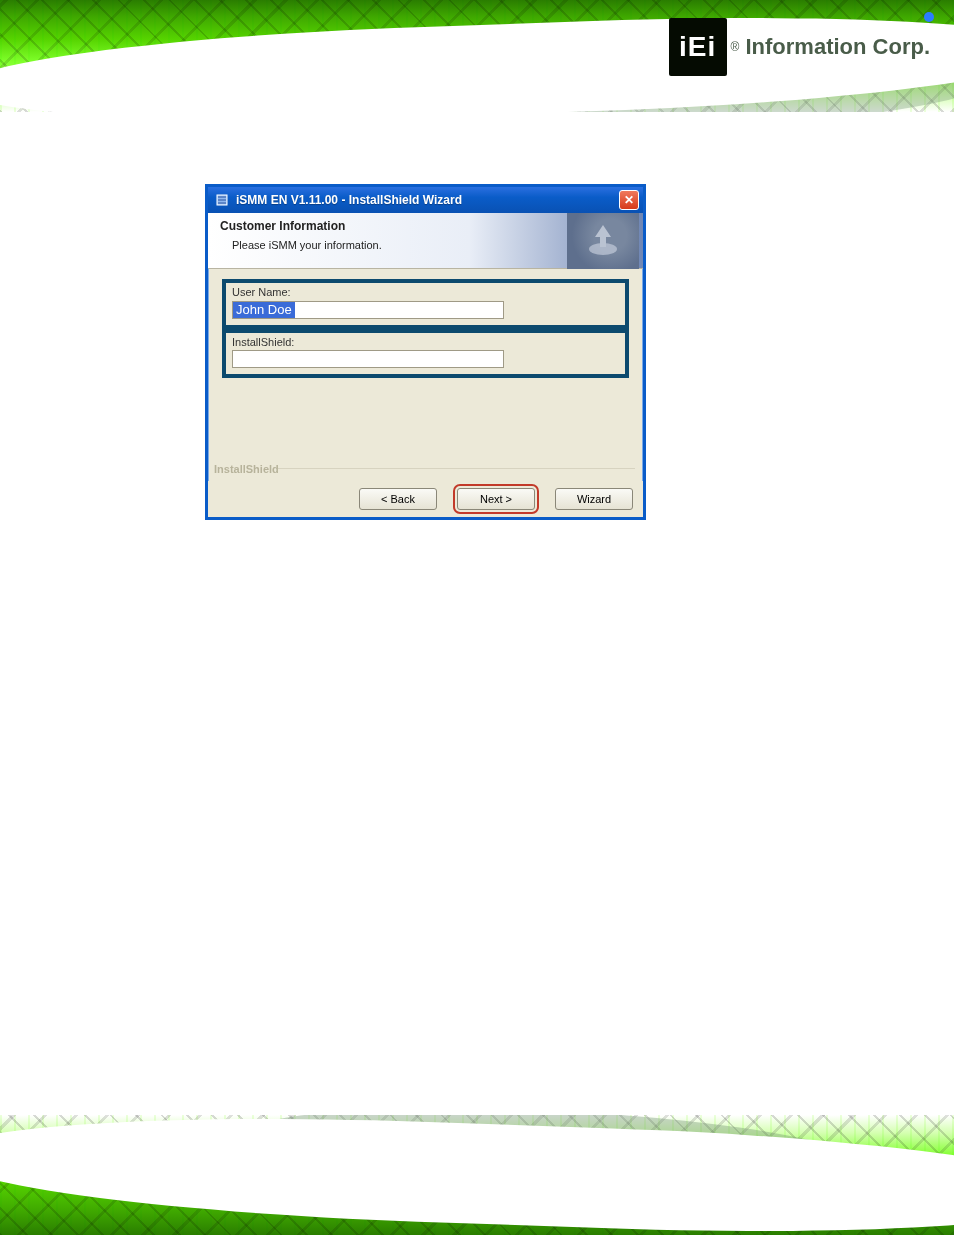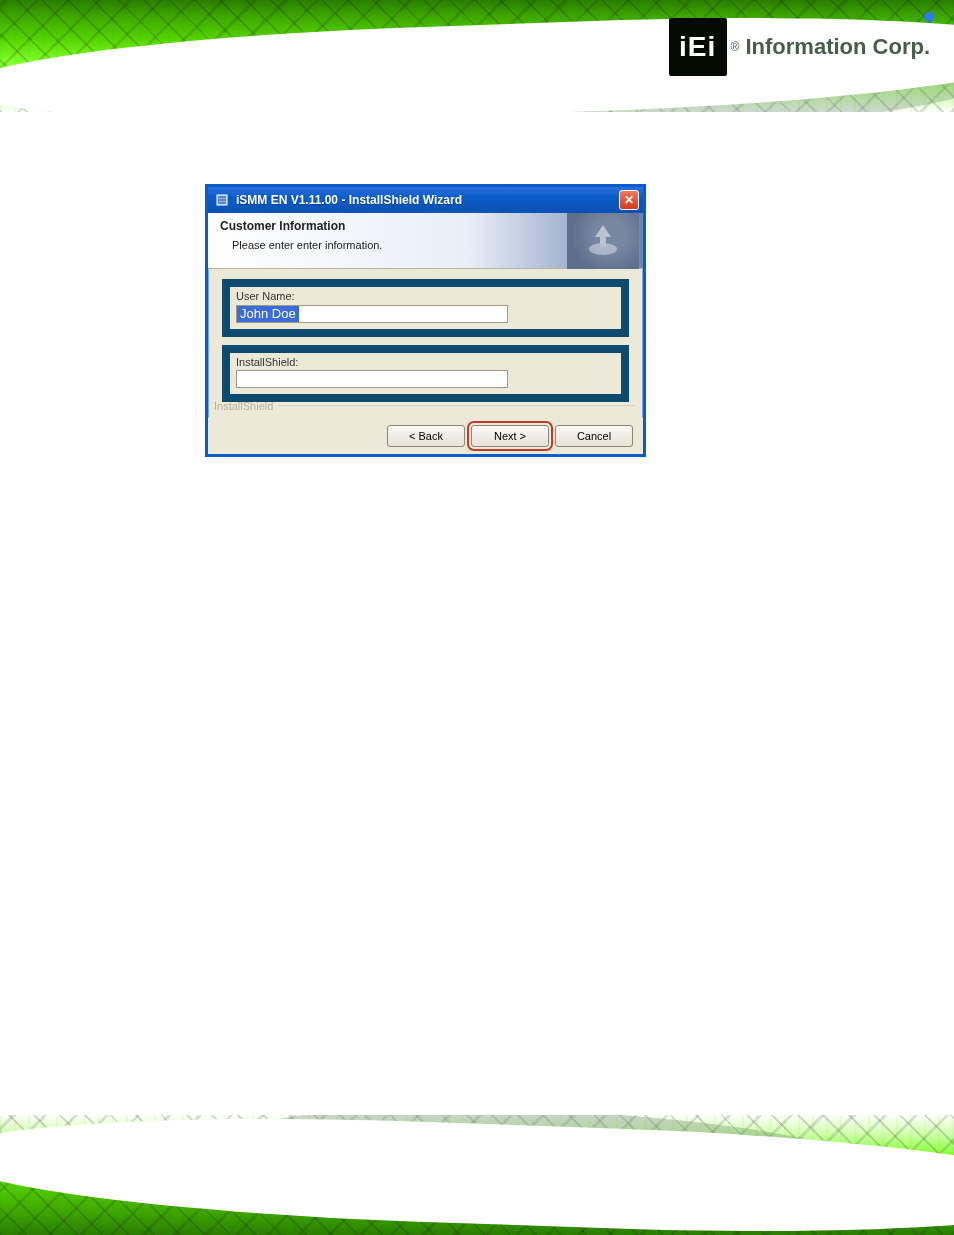--- a/index.html
+++ b/index.html
@@ -71,21 +71,21 @@
       font-weight: 700;
       text-shadow: 0 1px 0 #fff, 1px 0 0 #fff;
     }
     .reg {
       color:#495c49; font-size:12px; vertical-align: top; margin-right:2px;
     }
     
     .installer {
       position: absolute;
       top: 184px; left: 205px;
-      width: 441px; height: 273px;
+      width: 441px; height: 336px;
       border: 3px solid #0a5cc8;
       background: #ece9d8;
       box-shadow: 0 0 0 1px #7aa9e6 inset;
     }
     .titlebar {
       height: 26px;
       background: linear-gradient(to bottom,#2a6fe0 0%, #0a5cc8 40%, #0951b3 100%);
       display: flex; align-items: center;
       padding: 0 4px 0 6px;
       color: #fff;
@@ -120,51 +120,50 @@
       background: radial-gradient(circle at 60% 40%, #78879f 0 30%, #5e6f8d 70%);
       display:flex; align-items:center; justify-content:center;
     }
     .header-glyph svg { opacity:.6; }
     .body-panel {
       position: relative;
       padding: 10px 14px 0 14px;
       height: calc(100% - 26px - 56px - 36px);
     }
     .field-group {
-      border: 8px solid #0c4a6e;
+      border: 4px solid #0c4a6e;
       padding: 3px 6px 6px 6px;
-      margin-bottom: 8px;
     }
     .field-label {
       font-size: 11px; color:#333; margin-bottom: 2px;
     }
     .text-input {
       width: 272px; height: 18px;
       border: 1px solid #9f9a86;
       background:#fff;
       font-size:13px;
       padding: 1px 3px;
     }
     .text-input.selected {
       background: linear-gradient(to right,#3a6bd8 0 62px,#fff 62px);
       color:#fff;
     }
     .text-input.selected::selection { background:#3a6bd8; color:#fff; }
     .watermark {
       position:absolute; left:6px; bottom:6px;
-      color:#b7b39b; font-size:11px;
+      color:#b7b39b; font-size:11px;font-weight:bold;
     }
     .watermark-line {
       position:absolute; left:70px; bottom:12px; right:8px;
       height:1px; background:#d7d3c0;
     }
     .footer-panel {
       height: 36px;
       display:flex; justify-content:flex-end; align-items:center;
-      gap: 6px;
+      gap: 20px;
       padding: 0 10px;
       background:#ece9d8;
     }
     .btn {
       min-width: 78px; height:22px;
       font-size:11px;
       background: linear-gradient(to bottom,#fafaf6,#e6e3d4);
       border:1px solid #8a8778;
       border-radius:3px;
       cursor:pointer;
@@ -220,21 +219,21 @@
         </svg>
     </span>
     <span class="title">iSMM EN V1.11.00 - InstallShield Wizard</span>
     <div class="close-btn">
       <span class="close-x">✕</span>
     </div>
   </div>
 
   <div class="header-panel">
     <div class="header-title">Customer Information</div>
-    <div class="header-sub">Please enter enter information.</div>
+    <div class="header-sub">Please iSMM your information.</div>
     <div class="header-glyph">
       <svg width="44" height="44" viewBox="0 0 44 44">
         <ellipse cx="22" cy="30" rx="14" ry="6" fill="#cfd6e4"></ellipse>
         <path d="M22 6 L30 18 L25 18 L25 28 L19 28 L19 18 L14 18 Z" fill="#e6ebf5"></path>
       </svg>
     </div>
   </div>
 
   <div class="body-panel">
     <div class="field-group">
@@ -245,21 +244,21 @@
       <div class="field-label">InstallShield:</div>
       <input type="text" class="text-input" value="" style="">
     </div>
     <div class="watermark">InstallShield</div>
     <div class="watermark-line"></div>
   </div>
 
   <div class="footer-panel">
     <button class="btn">&lt; Back</button>
     <button class="btn btn-highlight">Next &gt;</button>
-    <button class="btn">Cancel</button>
+    <button class="btn">Wizard</button>
   </div>
 </div>
 
 <div class="bottom-banner">
   <div class="circuit-traces"></div>
   <div class="bottom-swoosh2"></div>
   <div class="bottom-swoosh"></div>
 </div>
 
 </body></html>

